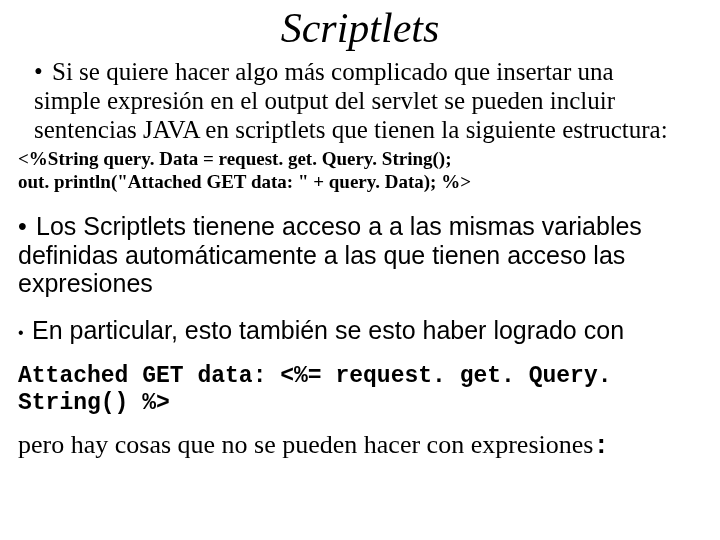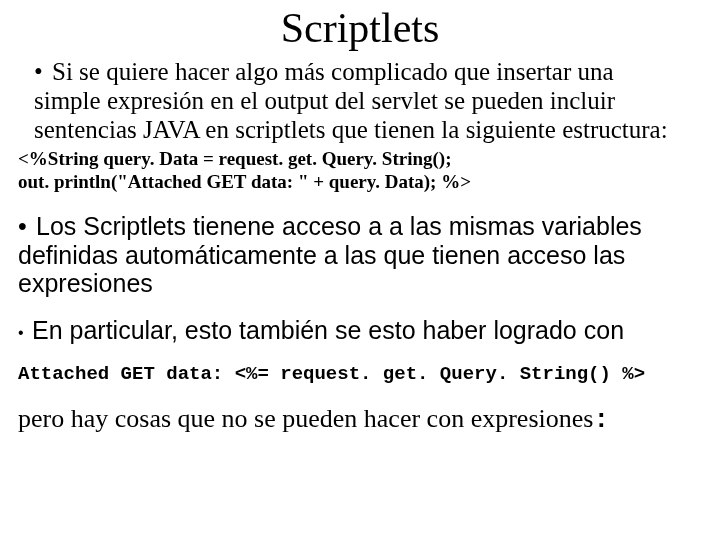--- a/index.html
+++ b/index.html
@@ -16,20 +16,21 @@
     width: 720px;
     height: 540px;
     padding: 0 18px 0 18px;
     position: relative;
   }
   .title {
     font-size: 42px;
     text-align: center;
     margin: 4px 0 6px 0;
     font-weight: normal;
+    font-style: italic;
   }
   .para {
     font-size: 25px;
     line-height: 1.15;
     margin: 2px 16px;
   }
   .para2 {
     font-family: Arial, Helvetica, sans-serif;
     font-size: 25px;
     line-height: 1.15;
@@ -39,23 +40,23 @@
     font-family: Liberation Serif, serif;
     font-weight: bold;
     font-size: 19px;
     line-height: 1.2;
     margin: 4px 0;
     white-space: pre-wrap;
   }
   .code2 {
     font-family: "Courier New", Courier, monospace;
     font-weight: bold;
-    font-size: 19px;
+    font-size: 23px;
     line-height: 1.2;
-    margin: 6px 0 18px 0;
+    margin: 6px 0 12px 0;
     white-space: pre-wrap;
   }
   .bullet {
     display: inline-block;
     width: 18px;
   }
   .bullet-sm {
     display: inline-block;
     width: 14px;
     font-size: 16px;

